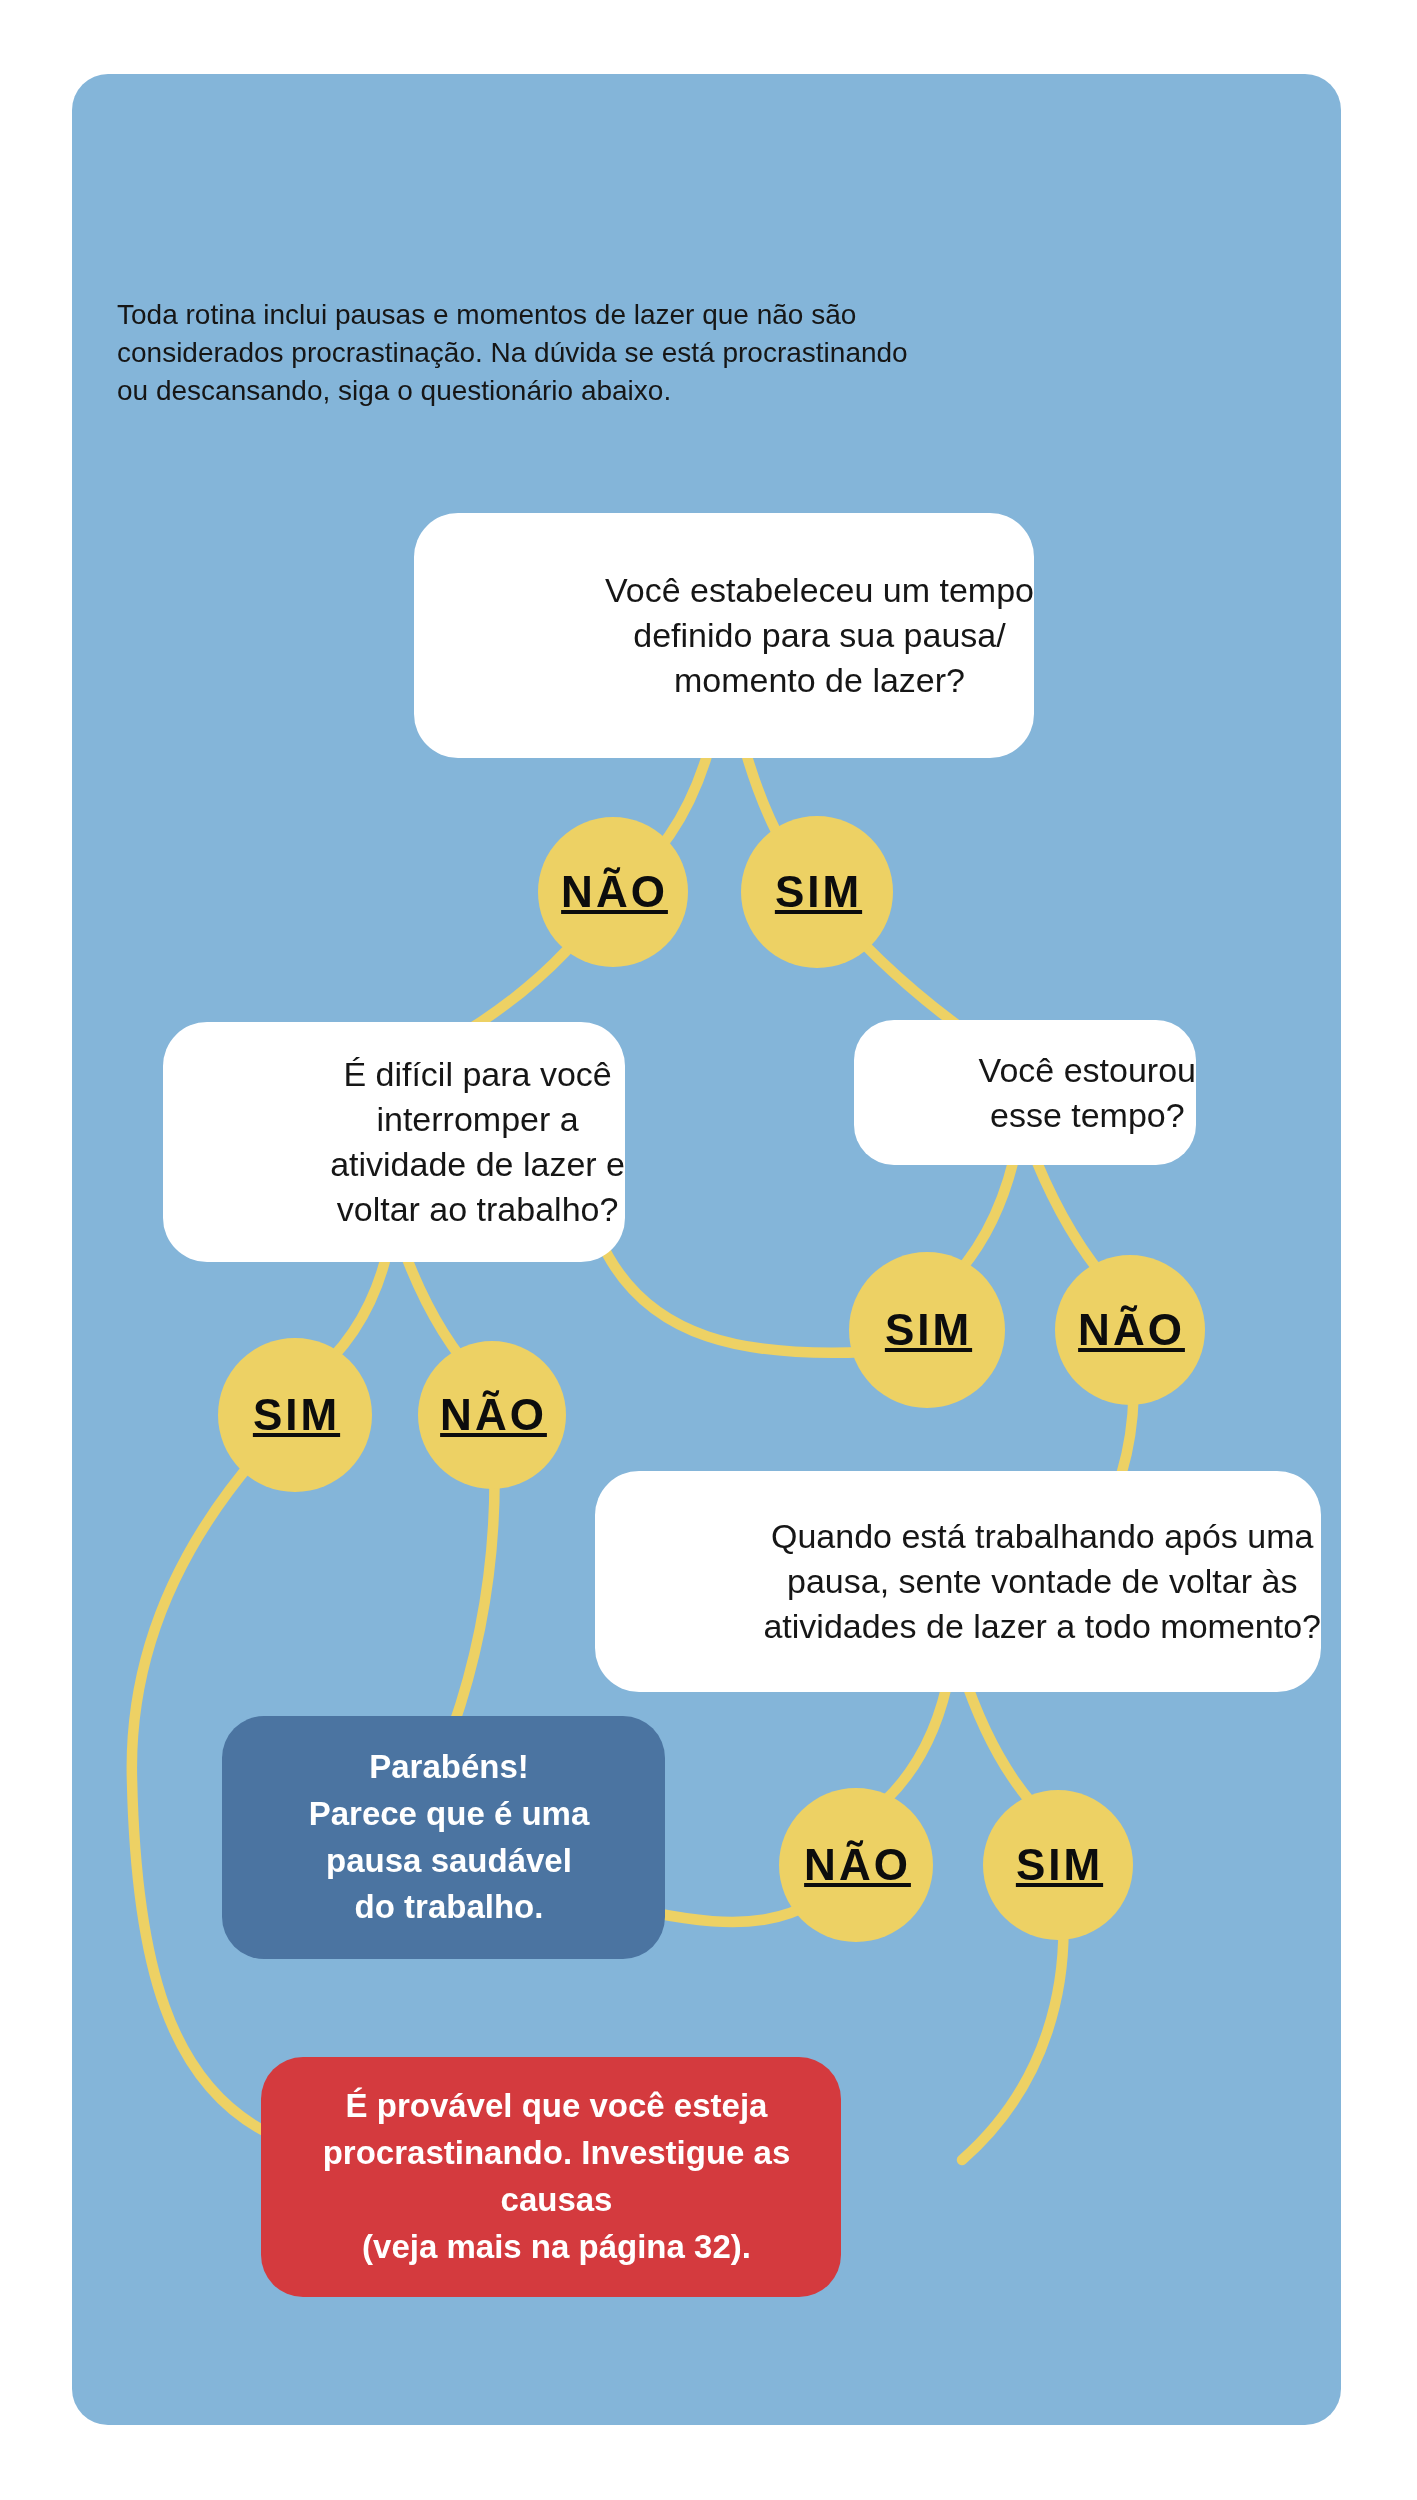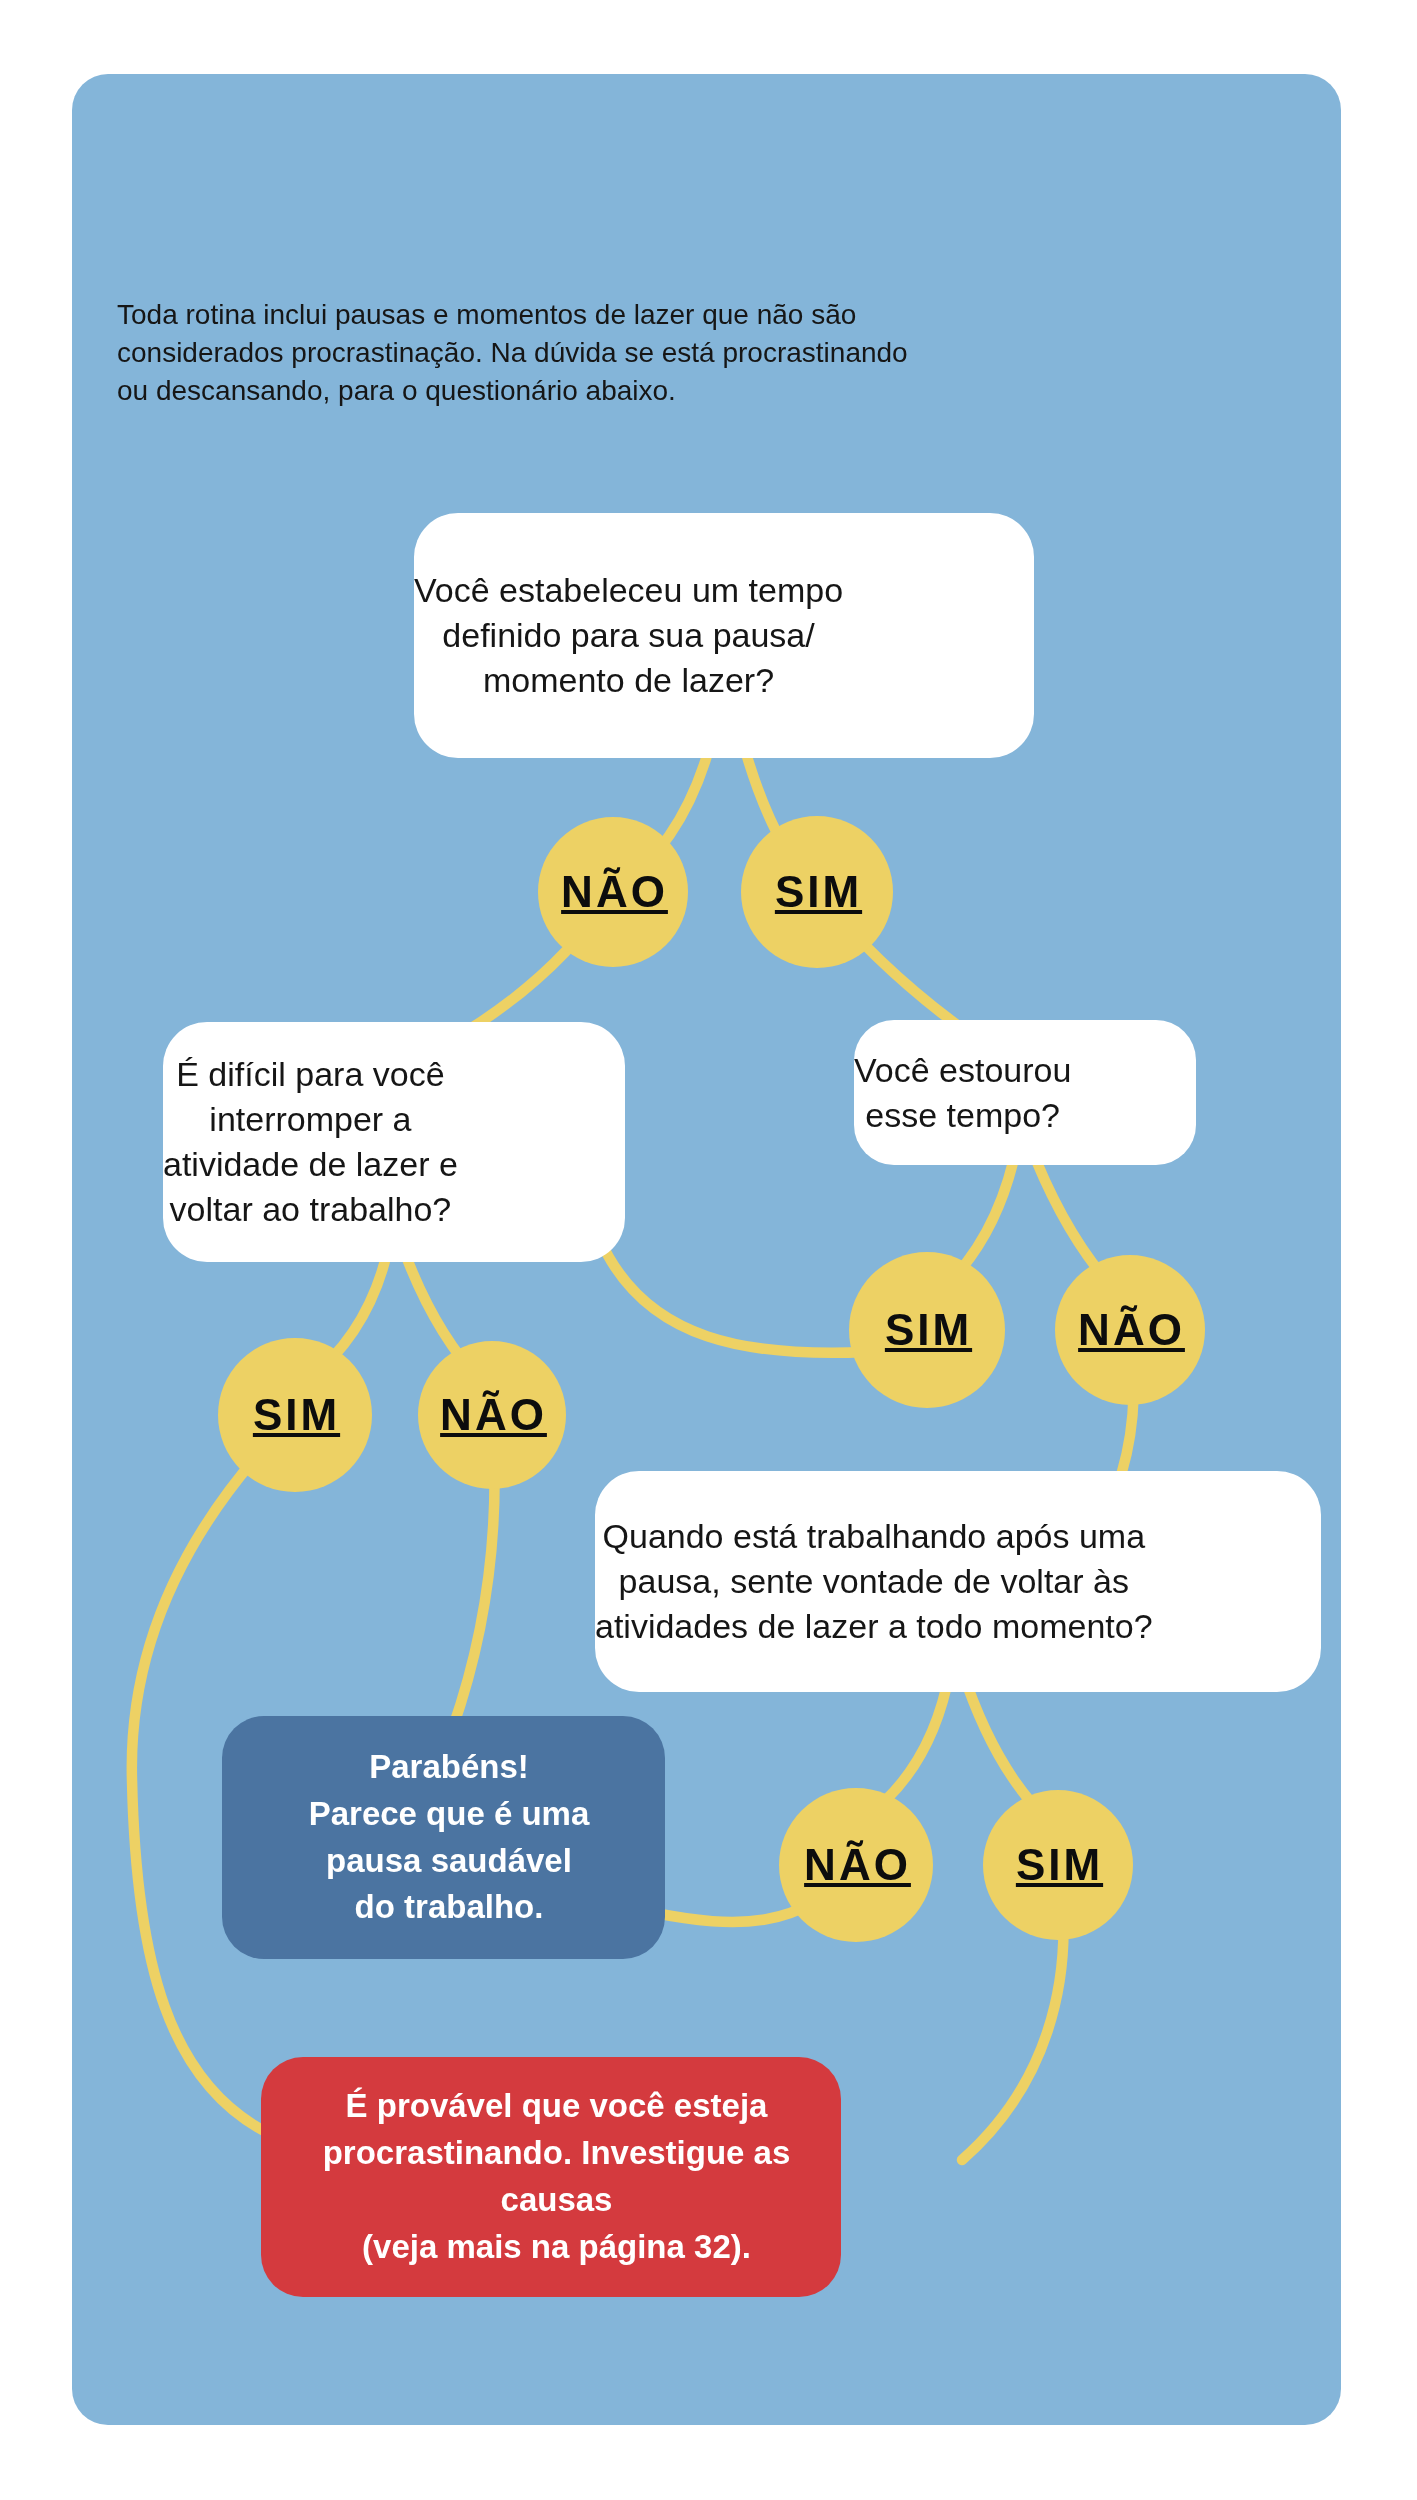--- a/index.html
+++ b/index.html
@@ -65,21 +65,21 @@
     color: var(--text-dark);
     white-space: pre-line;
   }
 
   .qbox {
     position: absolute;
     background: var(--node-bg);
     border-radius: 44px;
     display: flex;
     align-items: center;
-    justify-content: flex-start;
+    justify-content: flex-end;
     text-align: center;
   }
   .qbox .qtext {
     font-size: 34px;
     line-height: 1.32;
     color: var(--text-dark);
     white-space: pre-line;
     font-weight: 500;
   }
 
@@ -155,21 +155,21 @@
     <path d="M 950,1670 Q 932,1770 862,1820"></path>
     <path d="M 962,1670 Q 995,1770 1048,1820"></path>
     <path d="M 858,1868 C 800,1928 740,1930 650,1912"></path>
     <path d="M 1058,1865 C 1078,1985 1042,2090 962,2160"></path>
     <path d="M 295,1415 C 190,1520 128,1640 132,1780 C 136,1960 168,2085 272,2135"></path>
     <path d="M 492,1415 Q 505,1580 452,1730"></path>
   </svg>
 
   <p class="intro">Toda rotina inclui pausas e momentos de lazer que não são
 considerados procrastinação. Na dúvida se está procrastinando
-ou descansando, para o questionário abaixo.</p>
+ou descansando, siga o questionário abaixo.</p>
 
   <div class="qbox" id="q1">
     <div class="qtext">Você estabeleceu um tempo
 definido para sua pausa/
 momento de lazer?</div>
   </div>
 
   <div class="answer" id="nao1">NÃO</div>
   <div class="answer" id="sim1">SIM</div>
 

